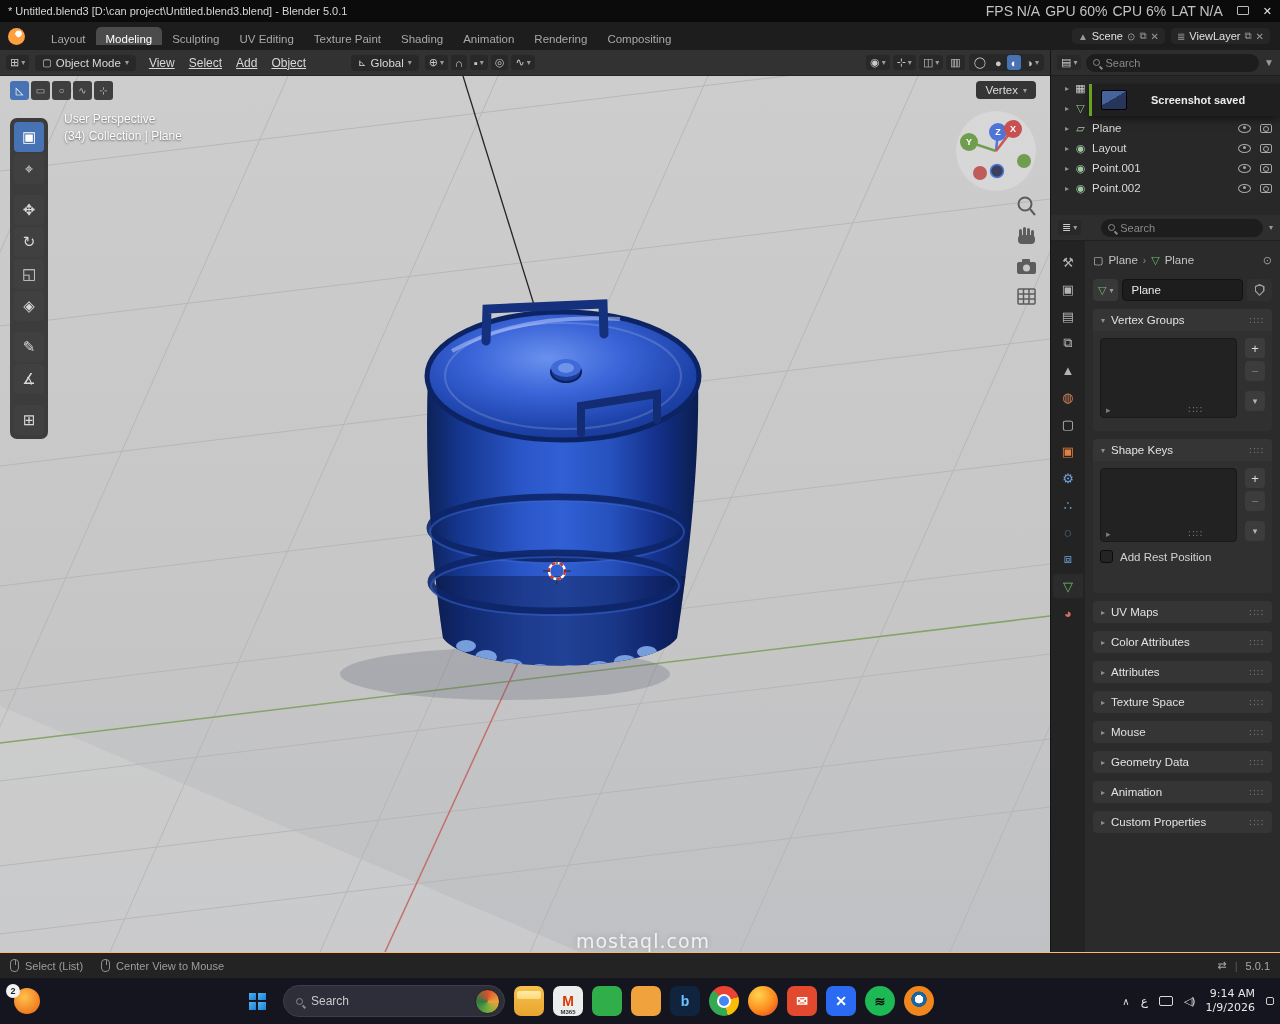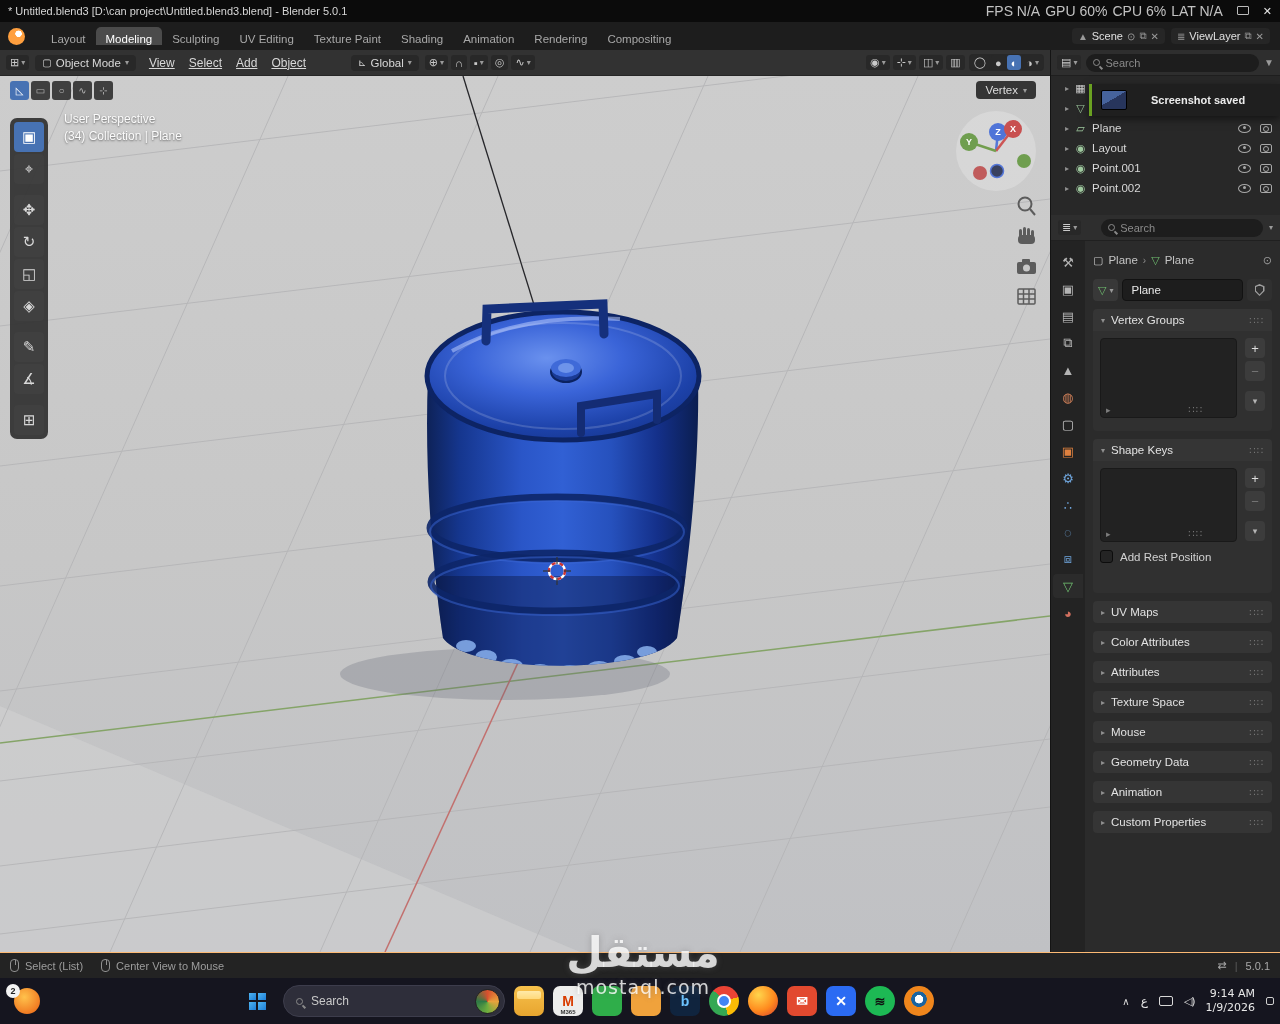--- a/index.html
+++ b/index.html
@@ -856,17 +856,16 @@
       <span class="vol">◁)</span>
       <span class="clock">
         <div>9:14 AM</div>
         <div>1/9/2026</div>
       </span>
       <span class="notif-dot"></span>
     </div>
   </div>
 
   <div class="watermark">
-    <div class="ar">مستقل</div>
     <div class="en">mostaql.com</div>
   </div>
 
 </div>
 
 </body></html>

